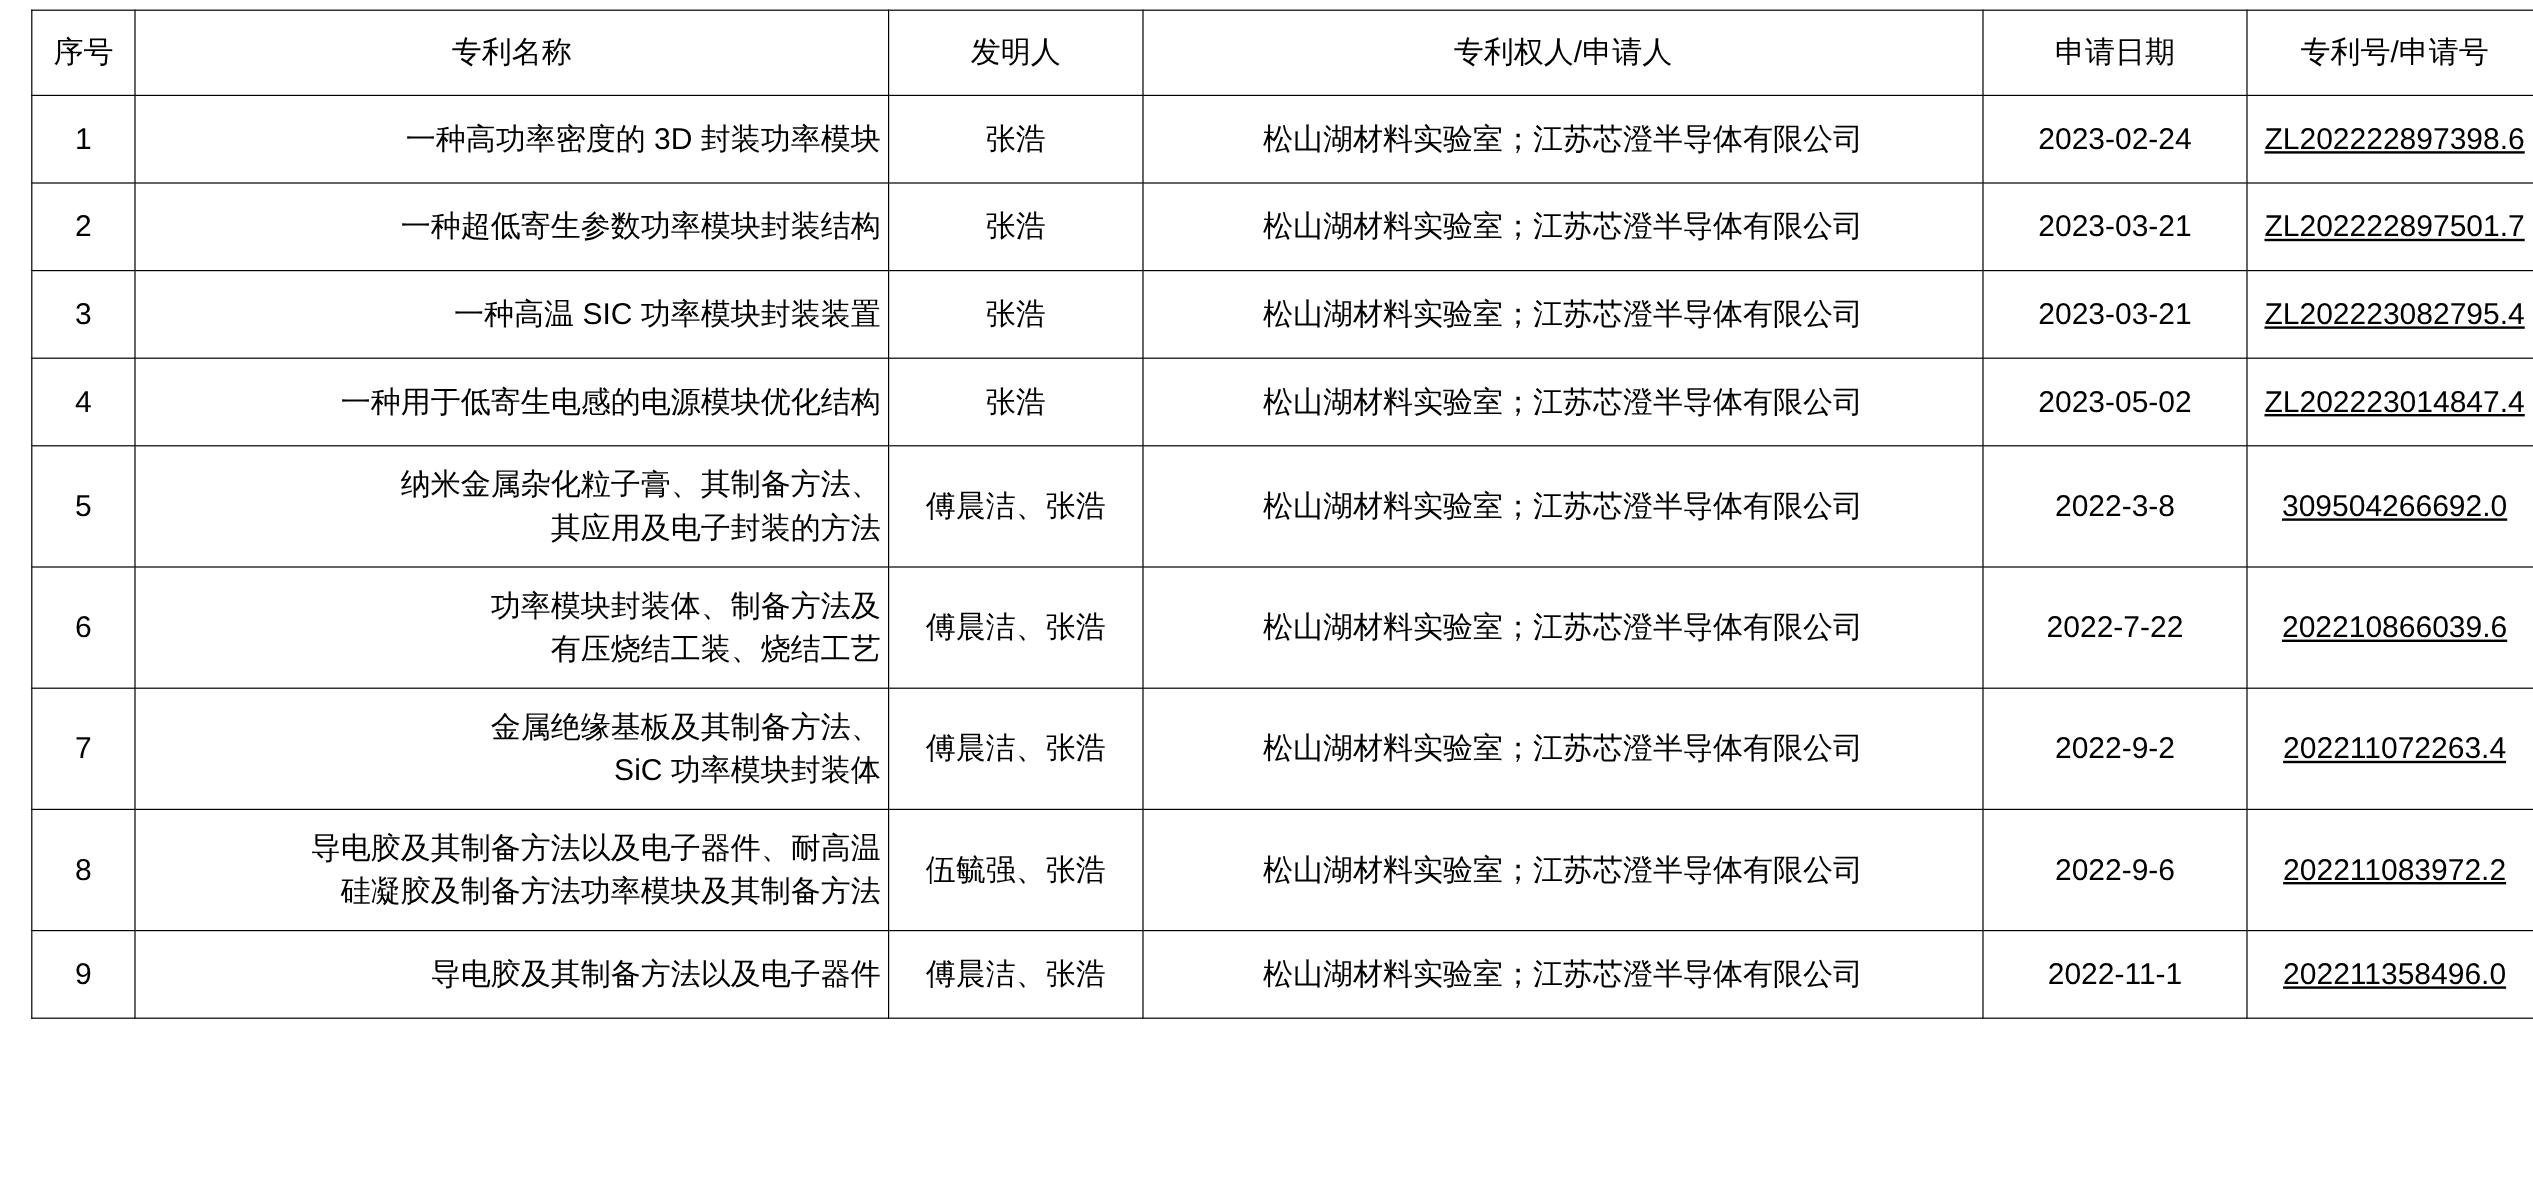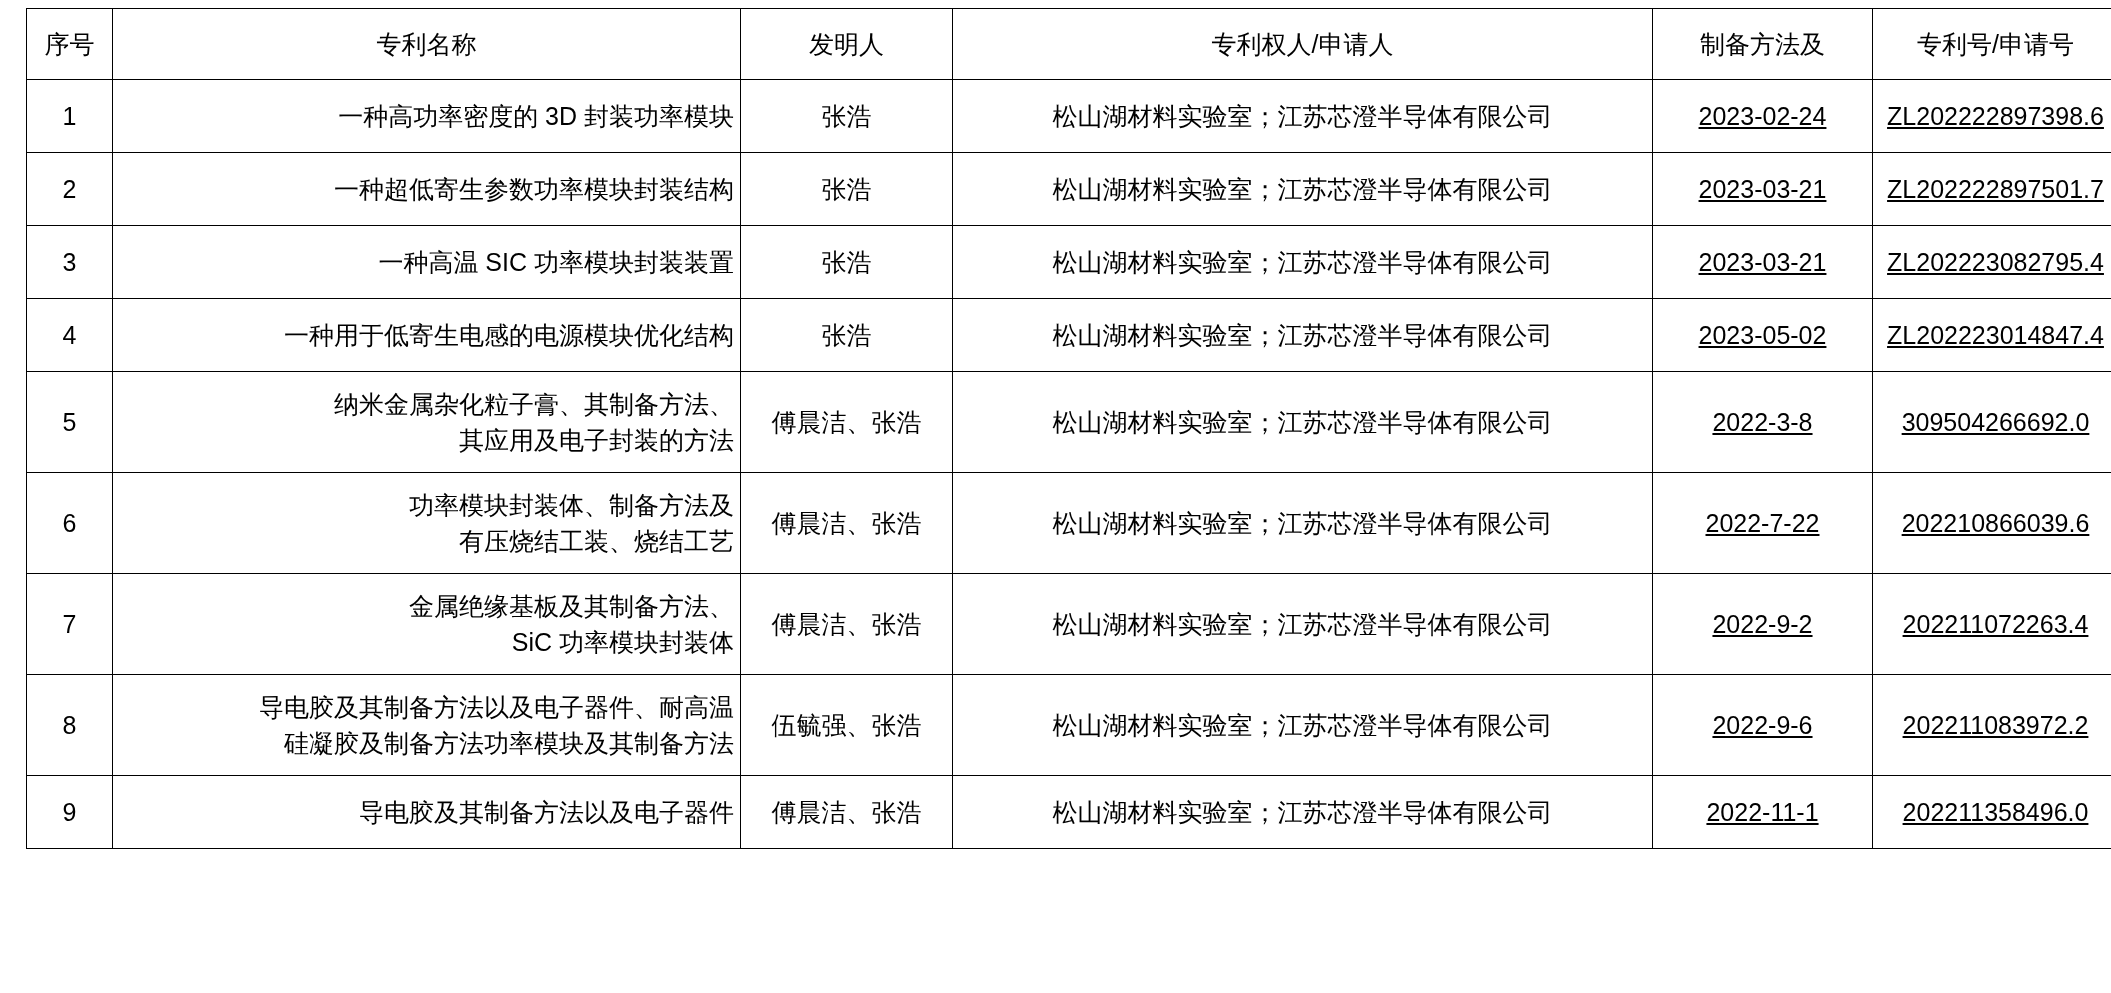--- a/index.html
+++ b/index.html
@@ -59,21 +59,20 @@
   }
   td.cell-owner {
     font-size: 25px;
   }
   td.cell-num {
     font-size: 25px;
     text-decoration: underline;
   }
   td.cell-date {
     font-size: 25px;
-    text-decoration: underline;
   }
   .line2 {
     display: block;
     text-align: right;
   }
 </style>
 </head>
 <body>
 
 <div class="page">
@@ -85,21 +84,21 @@
       <col class="col-owner">
       <col class="col-date">
       <col class="col-num">
     </colgroup>
     <thead>
       <tr>
         <td>序号</td>
         <td>专利名称</td>
         <td>发明人</td>
         <td>专利权人/申请人</td>
-        <td>制备方法及</td>
+        <td>申请日期</td>
         <td>专利号/申请号</td>
       </tr>
     </thead>
     <tbody>
       <tr>
         <td class="cell-no">1</td>
         <td class="cell-name">
           <span class="line2">一种高功率密度的 3D 封装功率模块</span>
         </td>
         <td class="cell-inv">张浩</td>

